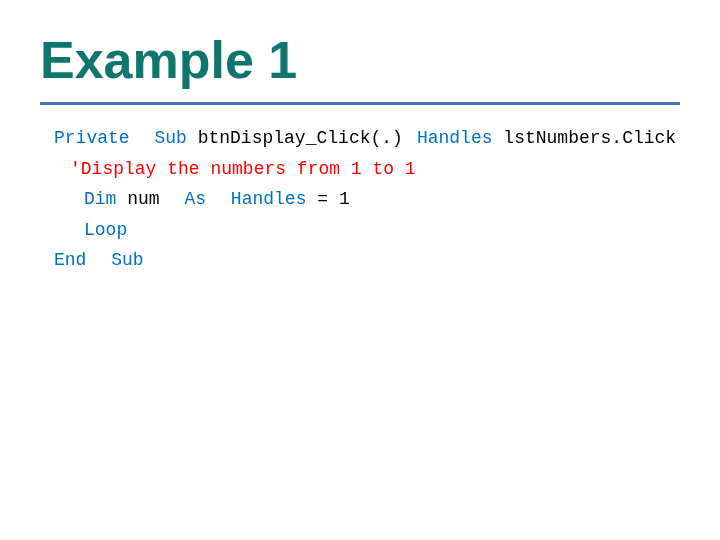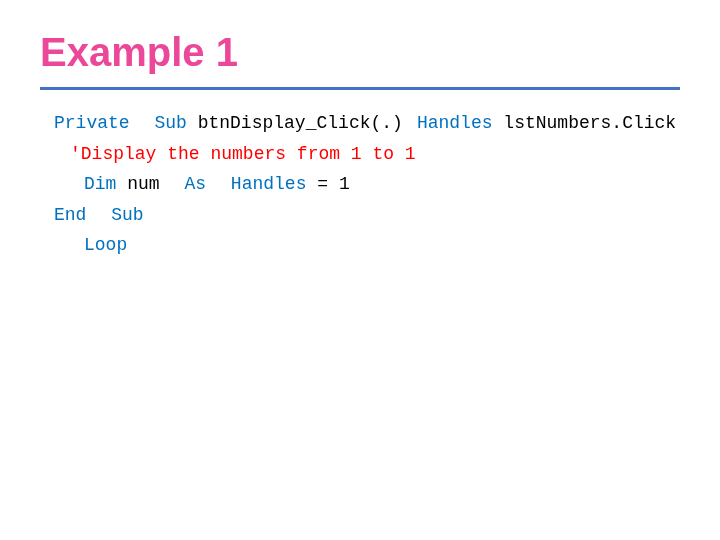--- a/index.html
+++ b/index.html
@@ -19,23 +19,23 @@
     .slide-container {
       width: 720px;
       height: 540px;
       background: #ffffff;
       border-radius: 8px;
       padding: 30px 40px;
       position: relative;
     }
 
     .title {
-      font-size: 40px;
+      font-size: 52px;
       font-weight: bold;
-      color: #ec4899;
+      color: #0f766e;
       margin-bottom: 12px;
       font-family: Arial, sans-serif;
     }
 
     .divider {
       width: 100%;
       height: 3px;
       background: #4472c4;
       margin-bottom: 18px;
     }
@@ -83,18 +83,18 @@
 
     <span class="line normal"><span class="keyword">Private</span> <span class="keyword">Sub</span> <span class="normal">btnDisplay_Click(.)</span><span class="keyword">Handles</span> <span class="normal">lstNumbers.Click</span></span>
 
     <span class="line indent1"><span class="comment">'Display the numbers from 1 to 1</span></span>
 
     <span class="line indent1"><span class="keyword">Dim</span> <span class="normal">num </span><span class="keyword">As</span> <span class="keyword">Handles</span><span class="normal"> = 1</span></span>
 
 
 
 
+    <span class="line indent1"><span class="keyword">Loop</span></span>
+
     <span class="line"><span class="keyword">End</span> <span class="keyword">Sub</span></span>
-
-    <span class="line indent1"><span class="keyword">Loop</span></span>
 
   </div>
 </div>
 
 </body></html>

